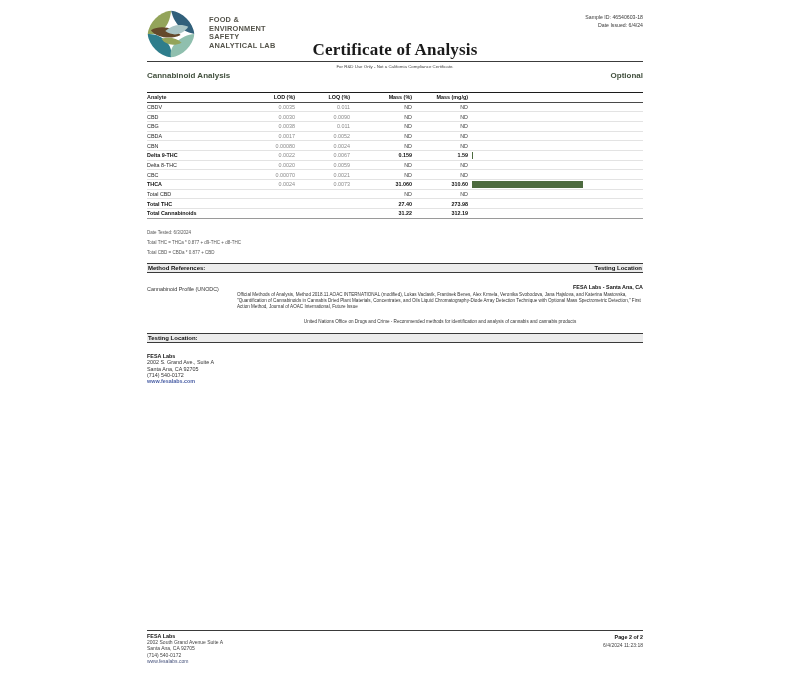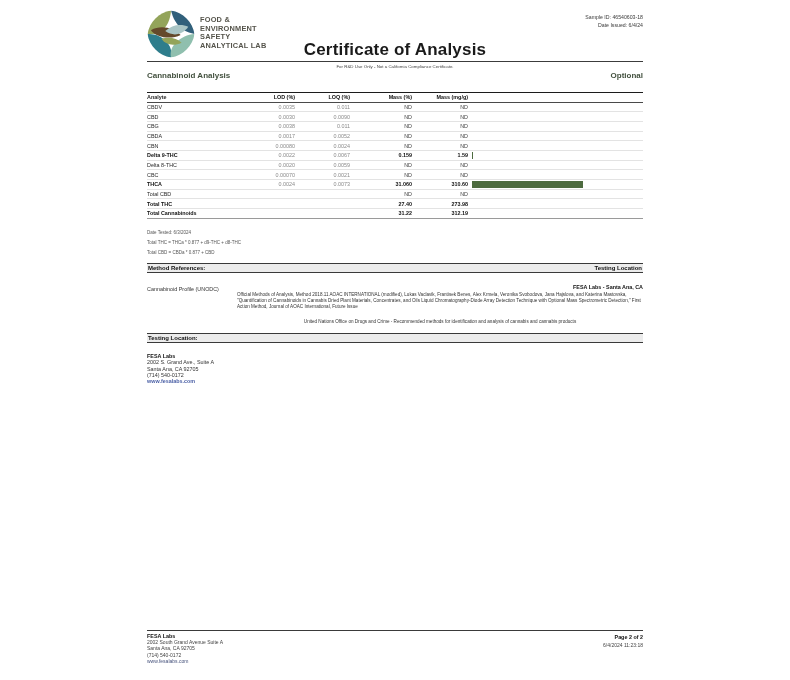--- a/index.html
+++ b/index.html
@@ -4,25 +4,25 @@
 <style>
   * { margin:0; padding:0; box-sizing:border-box; }
   html,body { width:790px; height:680px; background:#ffffff;
     font-family:"Liberation Sans", sans-serif; color:#222;
     -webkit-text-size-adjust:none; }
   .canvas { position:relative; width:790px; height:680px; background:#fff; overflow:hidden; }
   .page { position:absolute; left:147px; top:0; width:496px; height:680px; }
 
   
   .hdr { position:absolute; top:10px; left:0; width:100%; display:flex; justify-content:space-between; }
-  .logo-wrap { display:flex; align-items:flex-start; gap:5px; }
+  .logo-wrap { display:flex; align-items:flex-start; gap:14px; }
   .logo-icon { width:48px; height:48px; }
   .logo-text { font-size:7.4px; font-weight:bold; color:#55544b; line-height:8.6px; letter-spacing:.2px; padding-top:6px; text-transform:uppercase; }
   .sample-info { text-align:right; font-size:5.2px; color:#3a3a3a; line-height:8px; padding-top:3px; }
-  .doc-title { position:absolute; top:40px; left:0; width:100%; text-align:center; font-size:17px; font-weight:bold; color:#1a1a1a; letter-spacing:.2px; }
+  .doc-title { position:absolute; top:40px; left:0; width:100%; text-align:center; font-size:17px; font-weight:bold; color:#1a1a1a; letter-spacing:.2px;font-family:Liberation Serif, serif; }
   .title-rule { position:absolute; top:61px; left:0; width:100%; height:0; border-top:1.6px solid #3c3c3c; }
   .subtitle { position:absolute; top:64px; left:0; width:100%; text-align:center; font-size:4.4px; color:#444; }
 
   
   .section-row { position:absolute; top:71px; left:0; width:100%; display:flex; justify-content:space-between; }
   .section-title, .section-status { font-size:8px; font-weight:bold; color:#43513f; }
 
   
   .tbl { position:absolute; top:92px; left:0; width:100%; }
   .trow { display:flex; align-items:center; height:9.7px; border-bottom:0.5px solid #e3e3e3; font-size:5.4px; }

